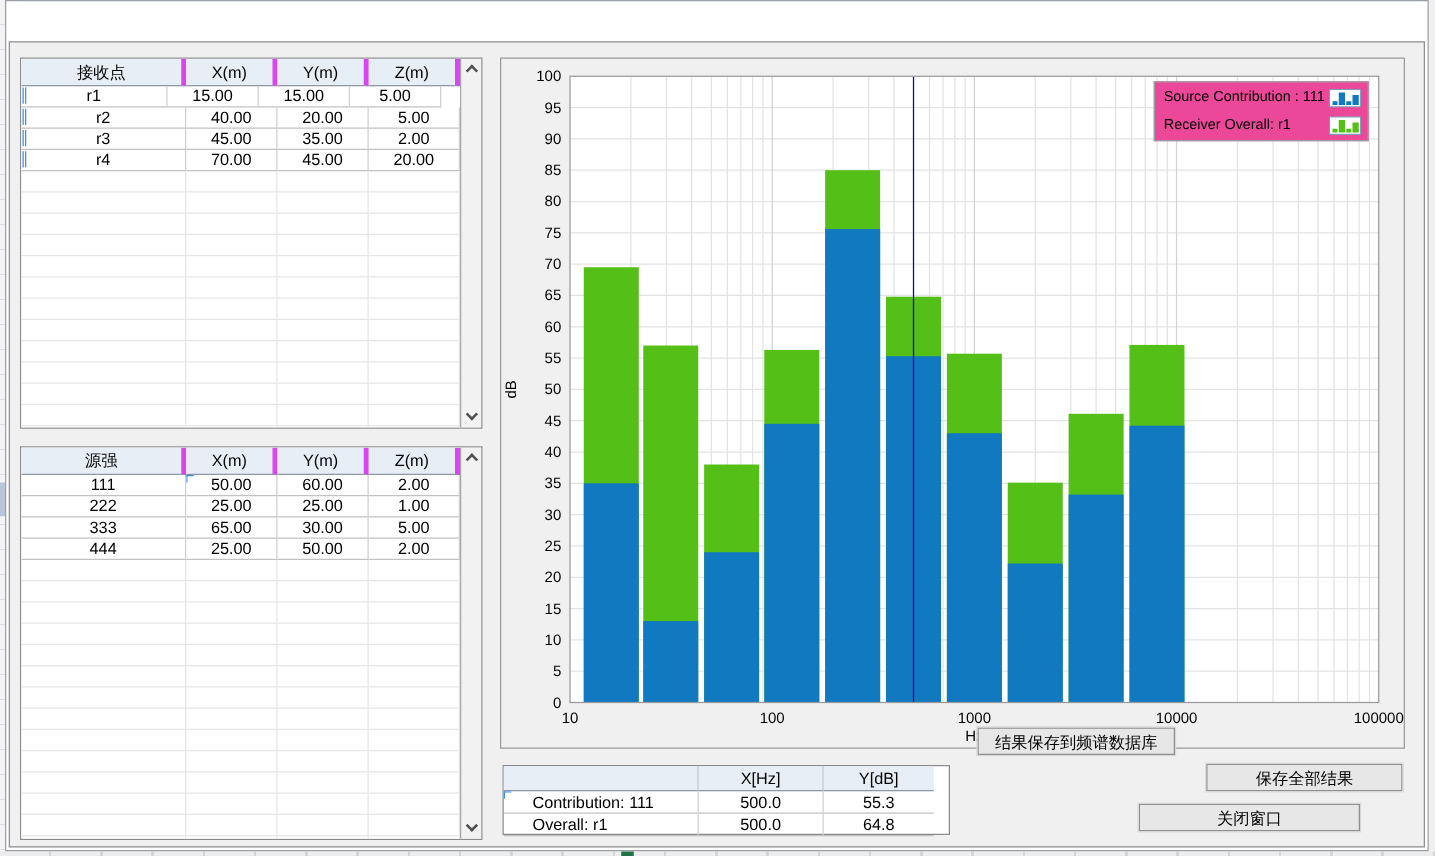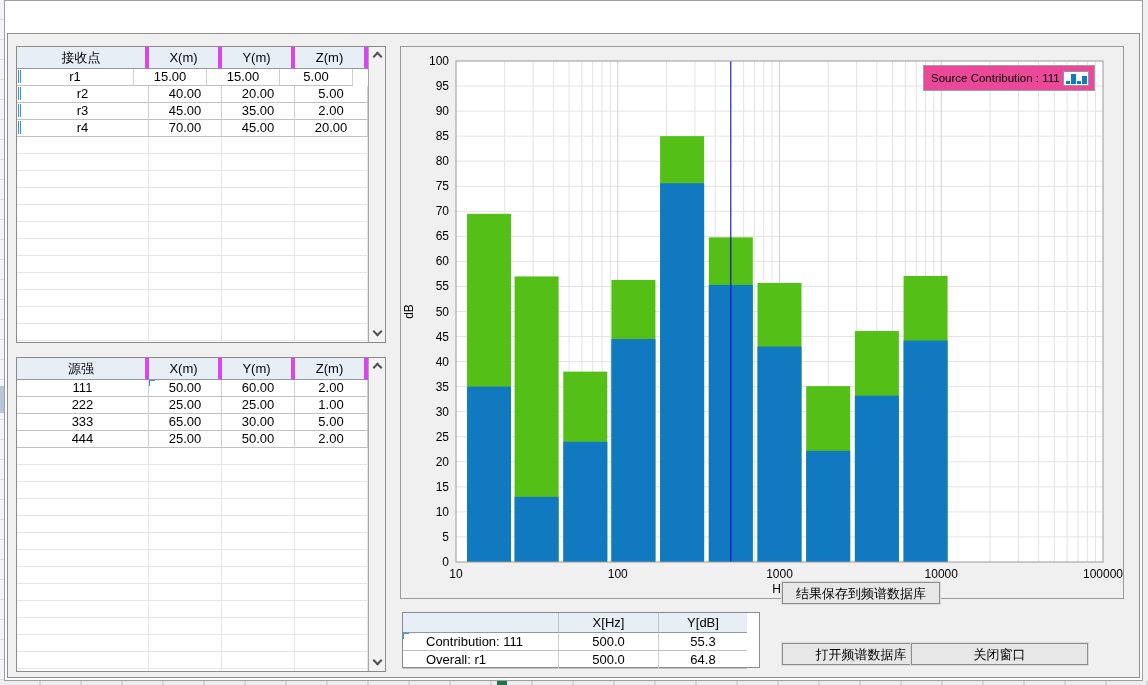--- a/index.html
+++ b/index.html
@@ -442,20 +442,32 @@
           <svg class="licon" width="26" height="15">
             <rect x="0.5" y="0.5" width="25" height="14" fill="#fff" stroke="#7f9db9"></rect>
             <g fill="#1179c0">
               <rect x="3" y="10" width="4" height="3"></rect>
                 <rect x="8" y="3" width="5" height="10"></rect>
               <rect x="14" y="10" width="4" height="3"></rect>
                 <rect x="19" y="5" width="5" height="8"></rect>
             </g>
           </svg>
         </div>
+        <div class="lrow">
+          <span>Receiver Overall: r1</span>
+          <svg class="licon" width="26" height="15">
+            <rect x="0.5" y="0.5" width="25" height="14" fill="#fff" stroke="#7f9db9"></rect>
+            <g fill="#54bf17">
+              <rect x="3" y="10" width="4" height="3"></rect>
+                <rect x="8" y="3" width="5" height="10"></rect>
+              <rect x="14" y="10" width="4" height="3"></rect>
+                <rect x="19" y="5" width="5" height="8"></rect>
+            </g>
+          </svg>
+        </div>
       </div>
     </div>
 
     <div class="readout">
       <div class="r-row r-head">
         <div class="r-c c0"></div>
         <div class="r-c c1">X[Hz]</div>
         <div class="r-c c2">Y[dB]</div>
       </div>
       <div class="r-row">
@@ -464,17 +476,17 @@
         <div class="r-c c2">55.3</div>
       </div>
       <div class="r-row">
         <div class="r-c c0"><span>Overall: r1</span></div>
         <div class="r-c c1">500.0</div>
         <div class="r-c c2">64.8</div>
       </div>
     </div>
 
     <button class="btn" style="left:774px; top:548px; width:158px;">结果保存到频谱数据库</button>
-    <button class="btn" style="left:774px; top:609px; width:158px;">打开频谱数据库</button>
+    <button class="btn" style="left:957px; top:577px; width:157px;">保存全部结果</button>
     <button class="btn" style="left:903px; top:609px; width:177px;">关闭窗口</button>
 
   </div>
 </div>
 
 </body></html>

